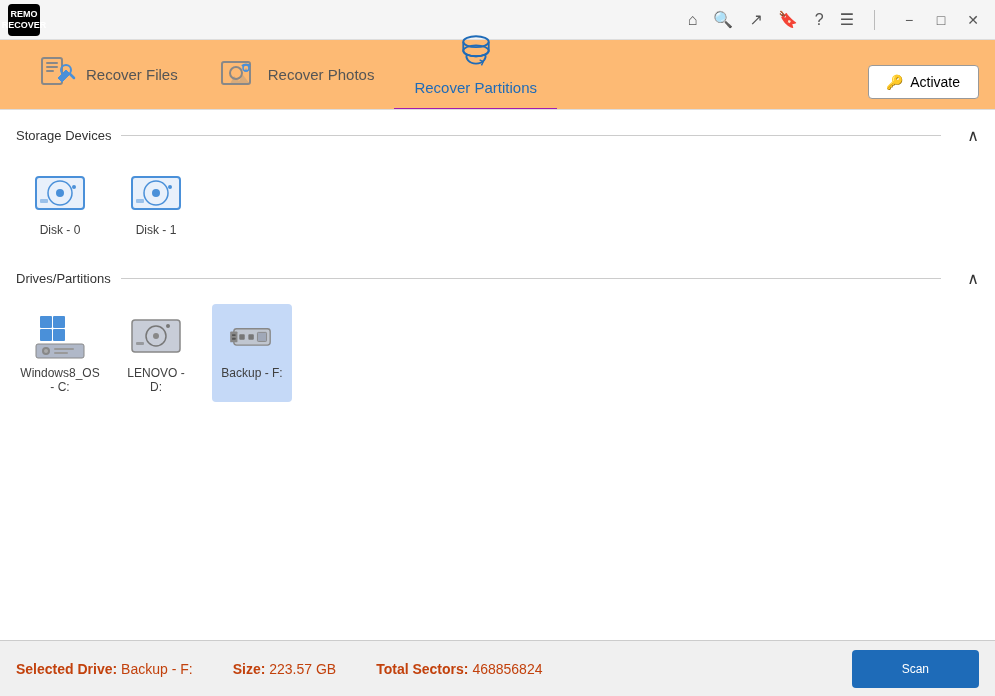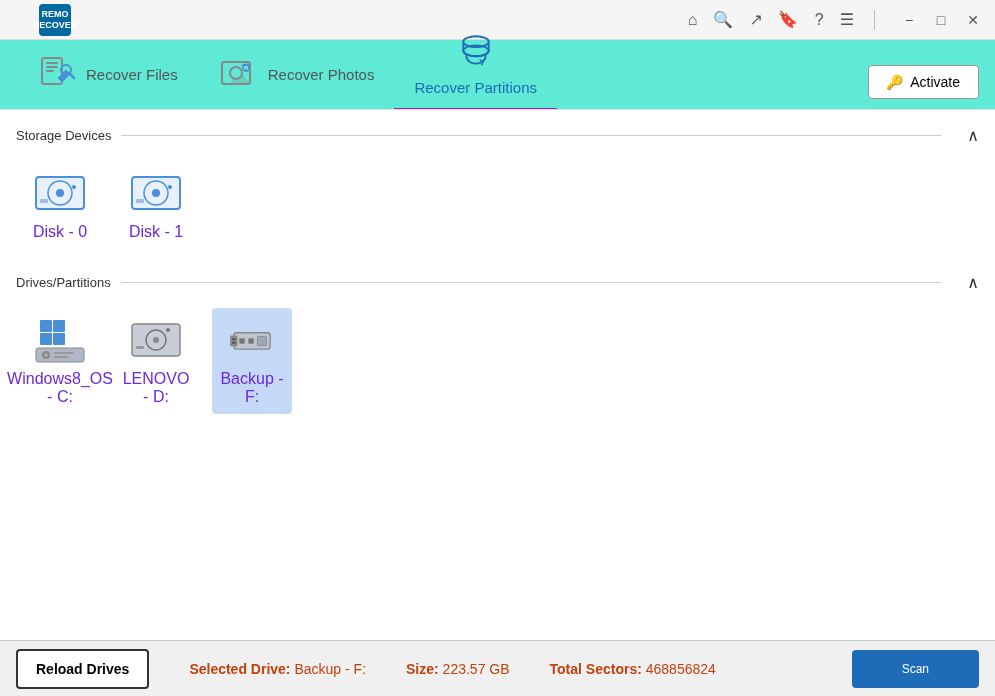--- a/index.html
+++ b/index.html
@@ -25,31 +25,30 @@
       flex-shrink: 0;
     }
     .titlebar-left {
       display: flex;
       align-items: center;
       gap: 4px;
     }
     .logo-box {
       width: 32px;
       height: 32px;
-      background: #0369a1;
+      background: #000000;
       border-radius: 4px;
       display: flex;
       align-items: center;
       justify-content: center;
       color: white;
       font-size: 9px;
       font-weight: bold;
       line-height: 1.2;
       text-align: center;
-      margin-left: 31px;
     }
     .titlebar-icons {
       display: flex;
       align-items: center;
       gap: 16px;
     }
     .titlebar-icon {
       color: #555;
       font-size: 16px;
       cursor: pointer;
@@ -72,21 +71,21 @@
       justify-content: center;
       font-size: 14px;
       color: #555;
       cursor: pointer;
       border-radius: 2px;
     }
 
     
     .tabbar {
       height: 70px;
-      background: #5eead4;
+      background: #fdba74;
       border-bottom: 1px solid #ddd;
       display: flex;
       align-items: flex-end;
       padding: 0 16px;
       flex-shrink: 0;
       position: relative;
     }
     .tab {
       display: flex;
       align-items: center;
@@ -184,22 +183,22 @@
       background: #c5d9f7;
     }
     .drive-icon {
       width: 56px;
       height: 48px;
       display: flex;
       align-items: center;
       justify-content: center;
     }
     .drive-label {
-      font-size: 16px;
-      color: #6d28d9;
+      font-size: 12px;
+      color: #404040;
       text-align: center;
     }
 
     
     .bottombar {
       height: 56px;
       background: #f0f0f0;
       border-top: 1px solid #ccc;
       display: flex;
       align-items: center;
@@ -410,23 +409,20 @@
           </svg>
         </div>
         <div class="drive-label">Backup - F:</div>
       </div>
     </div>
   </div>
 
 </div>
 
 <div class="bottombar">
-  <button class="reload-btn">
-    <span>Reload Drives</span>
-  </button>
   <div class="status-info">
     <div class="status-item">
       <span class="label">Selected Drive:</span>
        <span>Backup - F:</span>
     </div>
     <div class="status-item">
       <span class="label">Size:</span>
        <span>223.57 GB</span>
     </div>
     <div class="status-item">

